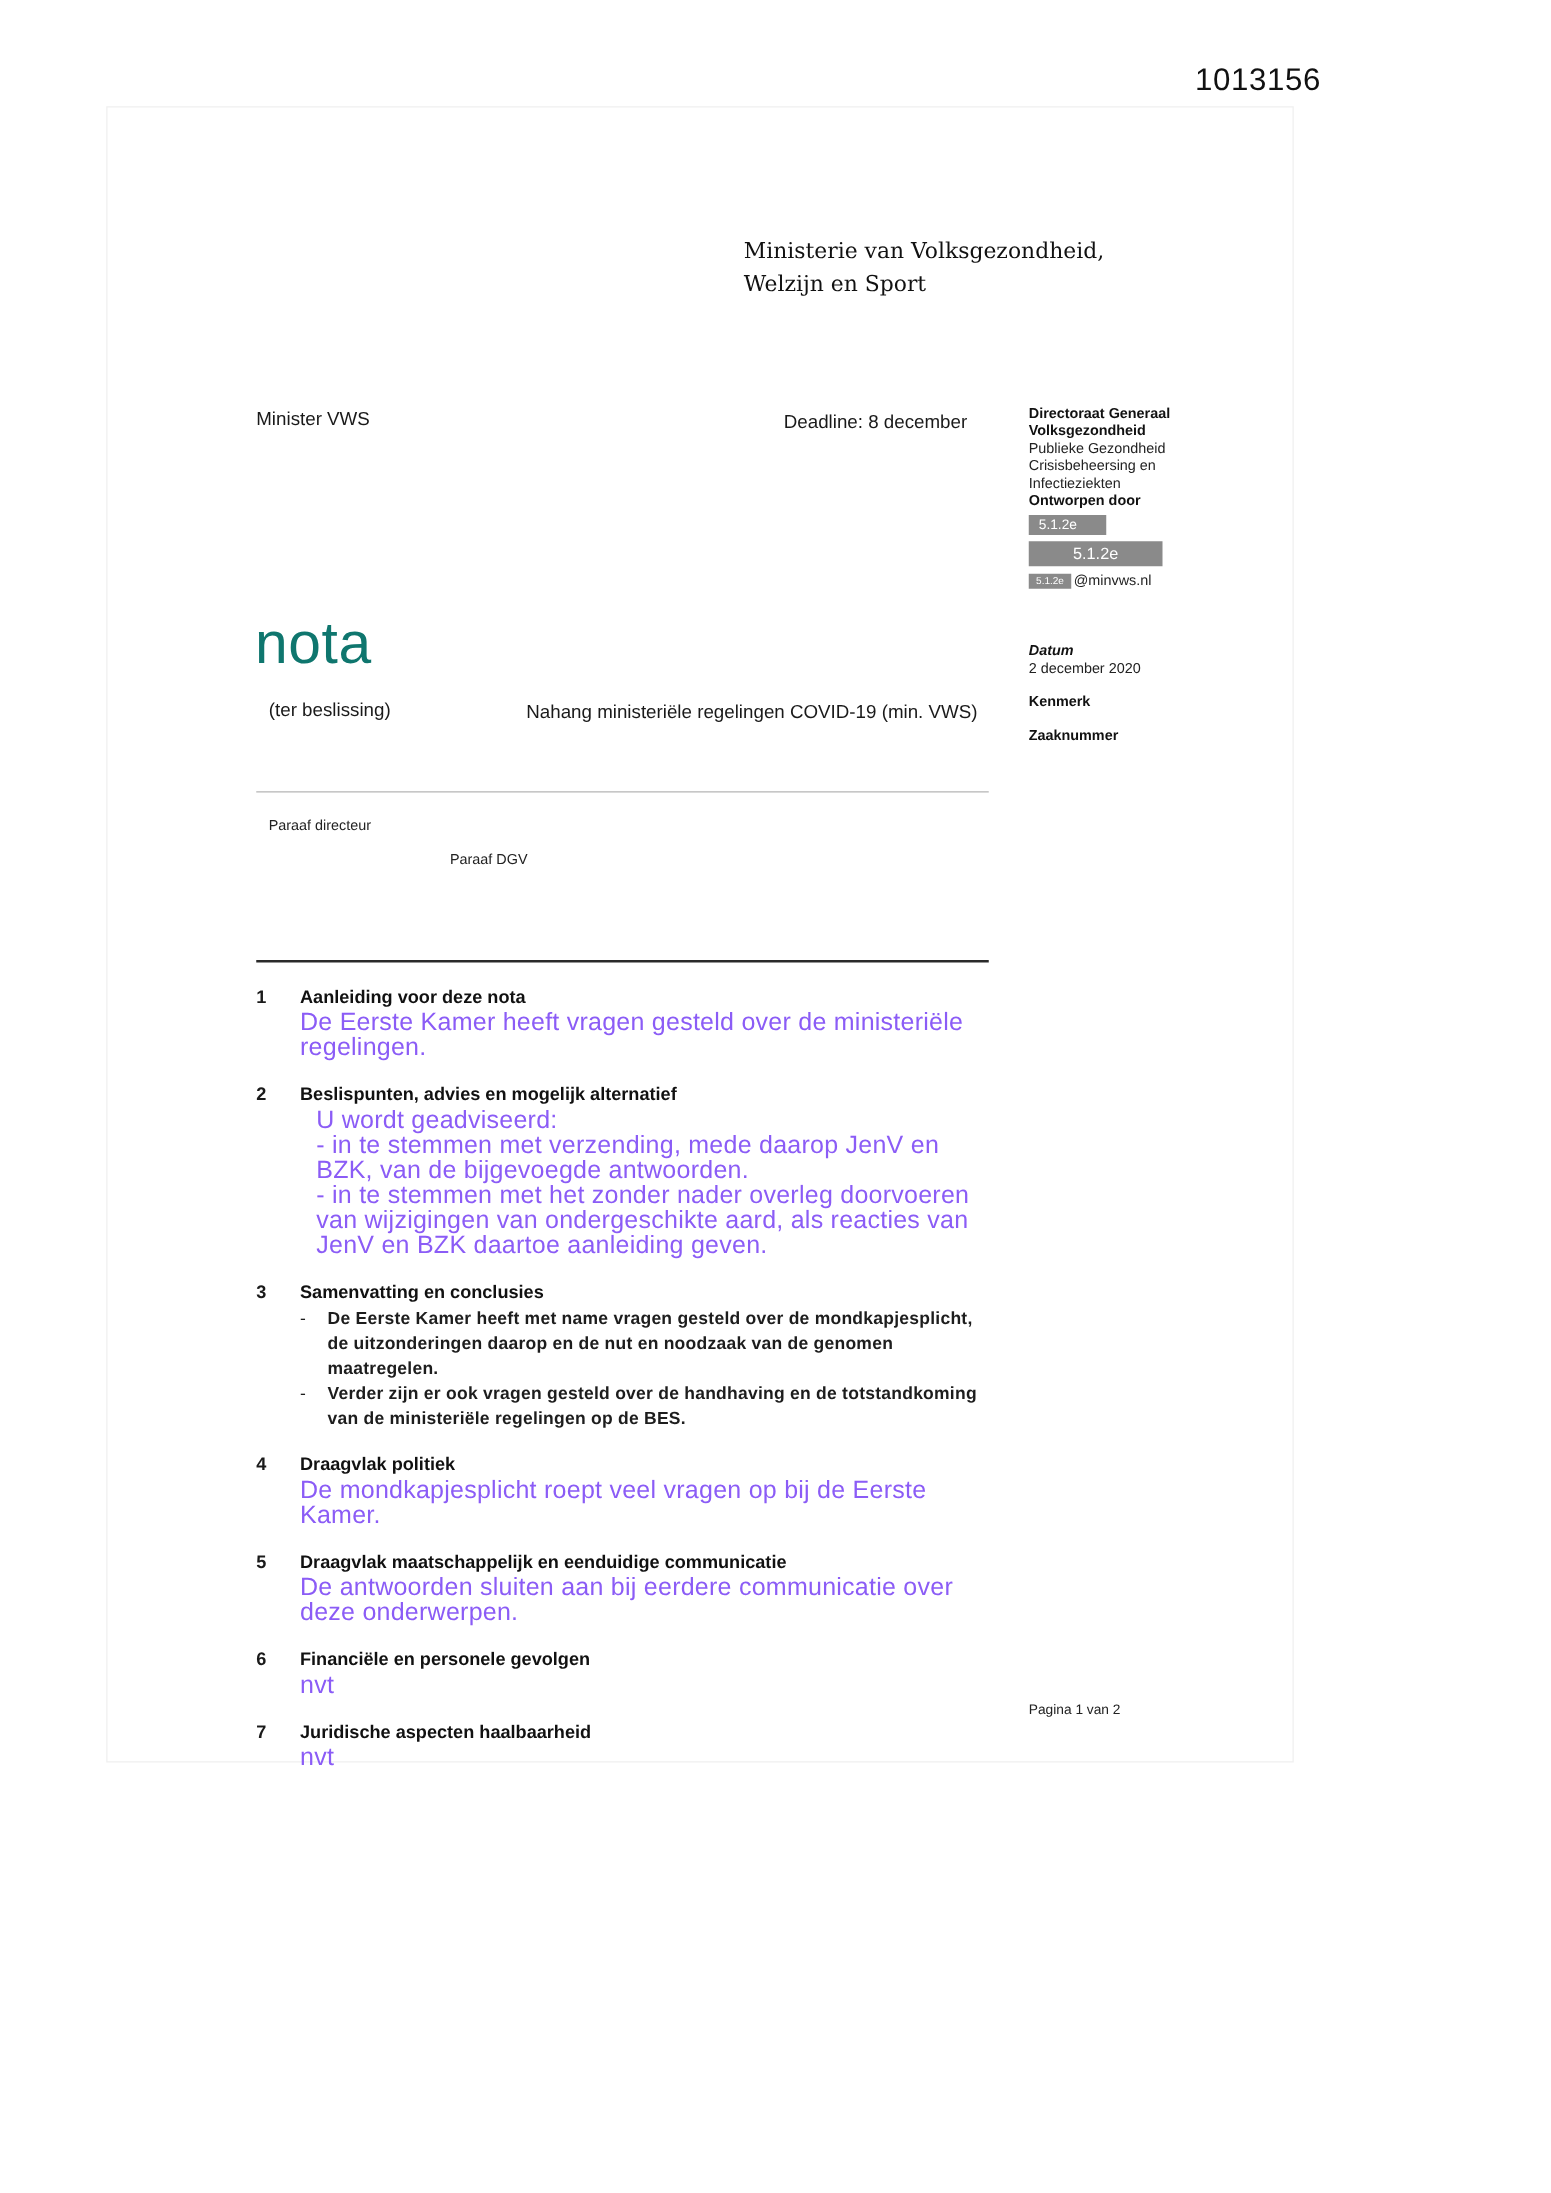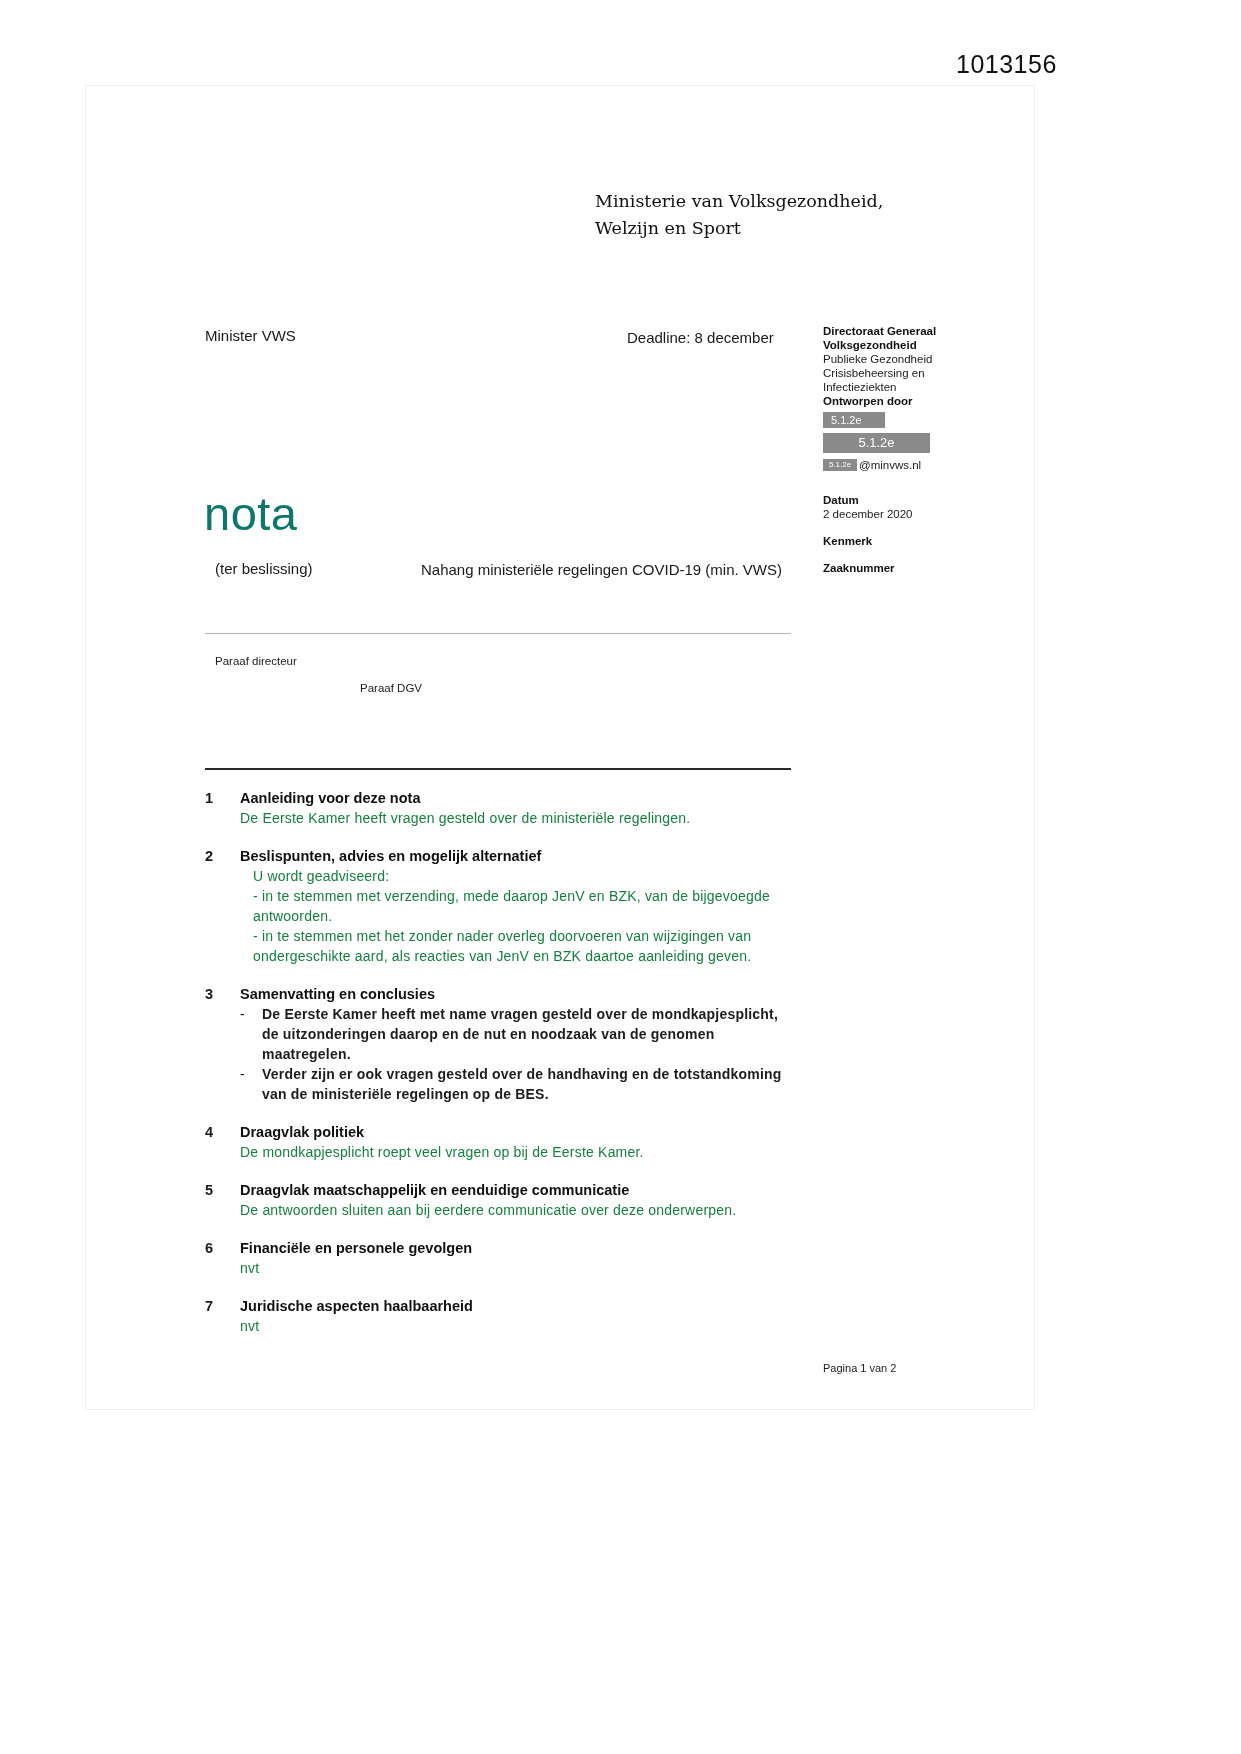--- a/index.html
+++ b/index.html
@@ -31,21 +31,21 @@
   }
 
   .minister { left: 205px; top: 327px; font-size: 15px; }
   .deadline { left: 627px; top: 329px; font-size: 15px; }
 
   .sidebar { left: 823px; top: 324px; width: 140px; font-size: 11.5px; line-height: 14px; }
   .sb-bold { font-weight: bold; color: #111; }
   .sb-norm { color: #222; }
   .sb-gap-sm { margin-top: 0; }
   .sb-gap-md { margin-top: 13px; }
-  .sb-gap-lg { margin-top: 21px; }
+  .sb-gap-lg { margin-top: 42px; font-style: italic; }
 
   .redact-box-1 {
     margin-top: 4px;
     width: 62px; height: 16px;
     background: #8a8a8a; color: #ffffff;
     font-size: 11px; line-height: 16px;
     padding-left: 8px;
   }
   .redact-box-2 {
     margin-top: 5px;
@@ -88,21 +88,21 @@
   }
 
   .sections { left: 205px; top: 788px; width: 594px; }
   .section { display: flex; margin-bottom: 18px; }
   .sec-num {
     width: 35px; flex: 0 0 35px;
     font-weight: bold; font-size: 14.5px; line-height: 20px;
   }
   .sec-content { flex: 1; }
   .sec-title { font-weight: bold; font-size: 14.5px; line-height: 20px; color: #111; }
-  .sec-par { font-size: 14px; line-height: 20px; letter-spacing: 0.2px; color: #15803d; }
+  .sec-par { font-size: 20px; line-height: 20px; letter-spacing: 0.2px; color: #8b5cf6; }
   .sec-par.indent { padding-left: 13px; }
   .bullet { display: flex; font-size: 14px; line-height: 20px; letter-spacing: 0.2px; color: #1d1d1d; }
   .bullet .marker { width: 22px; flex: 0 0 22px; }
   .bullet .btext { flex: 1; max-width: 528px; font-weight: bold; }
 
   .page-footer { left: 823px; top: 1362px; font-size: 11px; color: #222; }
 </style>
 </head>
 <body>
 

